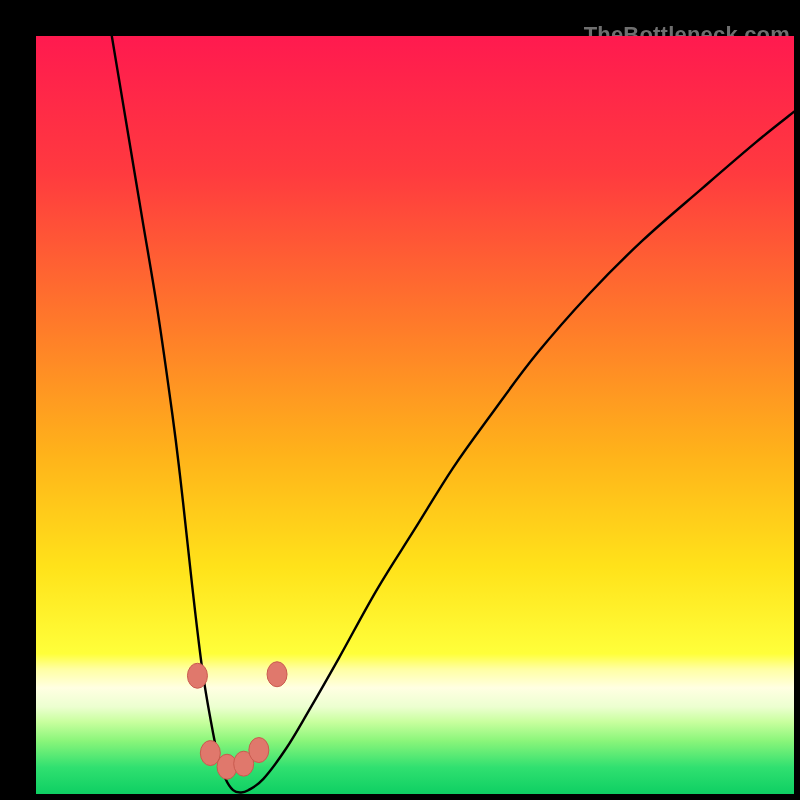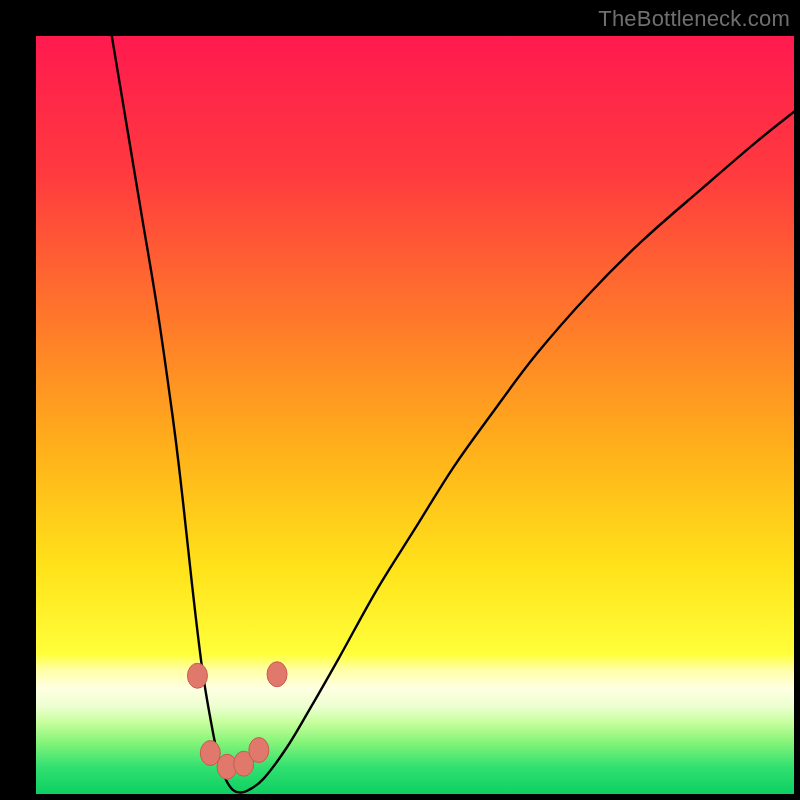--- a/index.html
+++ b/index.html
@@ -18,25 +18,25 @@
     width: 758px;
     height: 758px;
     overflow: hidden;
   }
   .gradient {
     position: absolute;
     left: 0; top: 0; right: 0; bottom: 0;
   }
   .attribution {
     position: absolute;
-    top: 6px;
+    top: 22px;
     right: 10px;
     color: #6f6f6f;
     font-size: 22px;
-    font-weight: 400;
+    font-weight: 700;
     letter-spacing: 0.2px;
     margin-left: 12px;
   }
   svg.curve {
     position: absolute;
     left: 0; top: 0;
     width: 758px;
     height: 758px;
   }
 </style>

